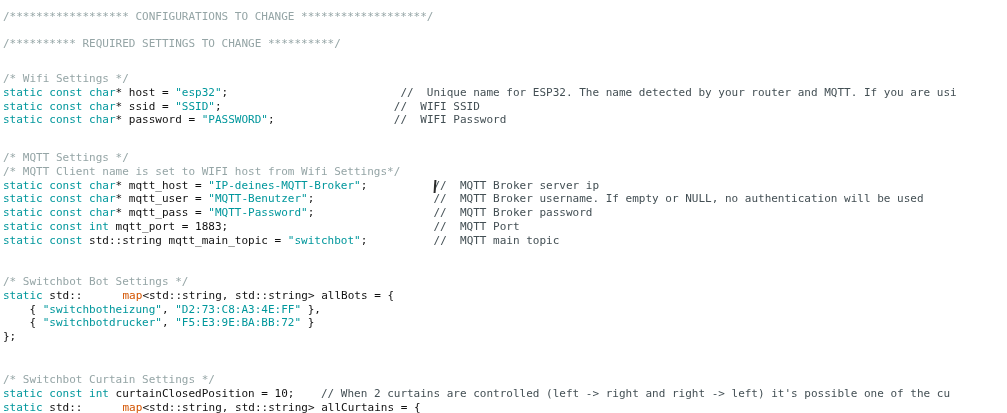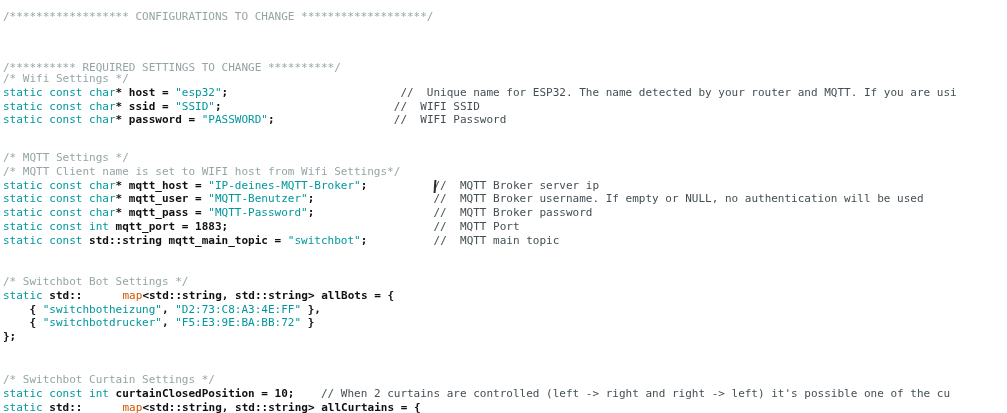--- a/index.html
+++ b/index.html
@@ -32,34 +32,34 @@
   }
   .code-line {
     white-space: pre;
     height: 13.8px;
   }
   .tok-c1 { color: var(--color-block_comment, #95A5A6); font-weight: normal; }
   .tok-c2 { color: var(--color-line_comment, #434F54); font-weight: normal; }
   .tok-kw { color: var(--color-keyword, #00979C); font-weight: normal; }
   .tok-fn { color: var(--color-function, #D35400); font-weight: normal; padding-left: 40px; }
   .tok-str { color: var(--color-string, #00979C); font-weight: normal; }
-  .tok-df { color: var(--color-default, #111111); font-weight: bold; }
+  .tok-df { color: var(--color-default, #111111); font-weight: normal; }
   .caret {
     display: inline-block;
     width: 1.5px;
     height: 12.5px;
     background: var(--color-cursor, #2b2b2b);
     vertical-align: text-bottom;
     margin-right: -1.5px;
     transform: translateY(1px) skewX(-4deg);
   }
 </style>
 </head>
 <body>
 
 <div class="editor">
     <div class="code-section" style="top: 10px;"><div class="code-line"><span class="tok-c1">/****************** CONFIGURATIONS TO CHANGE *******************/</span></div></div>
-    <div class="code-section" style="top: 37px; margin-top: 24px;"><div class="code-line"><span class="tok-c1">/********** REQUIRED SETTINGS TO CHANGE **********/</span></div></div>
+    <div class="code-section" style="top: 37px;"><div class="code-line"><span class="tok-c1">/********** REQUIRED SETTINGS TO CHANGE **********/</span></div></div>
     <div class="code-section" style="top: 72px;"><div class="code-line"><span class="tok-c1">/* Wifi Settings */</span></div><div class="code-line"><span class="tok-kw">static const char</span><span class="tok-df">* host = </span><span class="tok-str">"esp32"</span><span class="tok-df">;</span><span class="tok-df">                          </span><span class="tok-c2">//  Unique name for ESP32. The name detected by your router and MQTT. If you are usi</span></div><div class="code-line"><span class="tok-kw">static const char</span><span class="tok-df">* ssid = </span><span class="tok-str">"SSID"</span><span class="tok-df">;</span><span class="tok-df">                          </span><span class="tok-c2">//  WIFI SSID</span></div><div class="code-line"><span class="tok-kw">static const char</span><span class="tok-df">* password = </span><span class="tok-str">"PASSWORD"</span><span class="tok-df">;</span><span class="tok-df">                  </span><span class="tok-c2">//  WIFI Password</span></div></div>
     <div class="code-section" style="top: 151px;"><div class="code-line"><span class="tok-c1">/* MQTT Settings */</span></div><div class="code-line"><span class="tok-c1">/* MQTT Client name is set to WIFI host from Wifi Settings*/</span></div><div class="code-line"><span class="tok-kw">static const char</span><span class="tok-df">* mqtt_host = </span><span class="tok-str">"IP-deines-MQTT-Broker"</span><span class="tok-df">;</span><span class="tok-df">          </span><span class="caret"></span><span class="tok-c2">//  MQTT Broker server ip</span></div><div class="code-line"><span class="tok-kw">static const char</span><span class="tok-df">* mqtt_user = </span><span class="tok-str">"MQTT-Benutzer"</span><span class="tok-df">;</span><span class="tok-df">                  </span><span class="tok-c2">//  MQTT Broker username. If empty or NULL, no authentication will be used</span></div><div class="code-line"><span class="tok-kw">static const char</span><span class="tok-df">* mqtt_pass = </span><span class="tok-str">"MQTT-Password"</span><span class="tok-df">;</span><span class="tok-df">                  </span><span class="tok-c2">//  MQTT Broker password</span></div><div class="code-line"><span class="tok-kw">static const int</span><span class="tok-df"> mqtt_port = 1883;</span><span class="tok-df">                               </span><span class="tok-c2">//  MQTT Port</span></div><div class="code-line"><span class="tok-kw">static const</span><span class="tok-df"> std::string mqtt_main_topic = </span><span class="tok-str">"switchbot"</span><span class="tok-df">;</span><span class="tok-df">          </span><span class="tok-c2">//  MQTT main topic</span></div></div>
     <div class="code-section" style="top: 275px;"><div class="code-line"><span class="tok-c1">/* Switchbot Bot Settings */</span></div><div class="code-line"><span class="tok-kw">static</span><span class="tok-df"> std::</span><span class="tok-fn">map</span><span class="tok-df">&lt;std::string, std::string&gt; allBots = {</span></div><div class="code-line"><span class="tok-df">    { </span><span class="tok-str">"switchbotheizung"</span><span class="tok-df">, </span><span class="tok-str">"D2:73:C8:A3:4E:FF"</span><span class="tok-df"> },</span></div><div class="code-line"><span class="tok-df">    { </span><span class="tok-str">"switchbotdrucker"</span><span class="tok-df">, </span><span class="tok-str">"F5:E3:9E:BA:BB:72"</span><span class="tok-df"> }</span></div><div class="code-line"><span class="tok-df">};</span></div></div>
     <div class="code-section" style="top: 373px;"><div class="code-line"><span class="tok-c1">/* Switchbot Curtain Settings */</span></div><div class="code-line"><span class="tok-kw">static const int</span><span class="tok-df"> curtainClosedPosition = 10;</span><span class="tok-df">    </span><span class="tok-c2">// When 2 curtains are controlled (left -&gt; right and right -&gt; left) it's possible one of the cu</span></div><div class="code-line"><span class="tok-kw">static</span><span class="tok-df"> std::</span><span class="tok-fn">map</span><span class="tok-df">&lt;std::string, std::string&gt; allCurtains = {</span></div></div>
   </div>
 
 </body></html>

